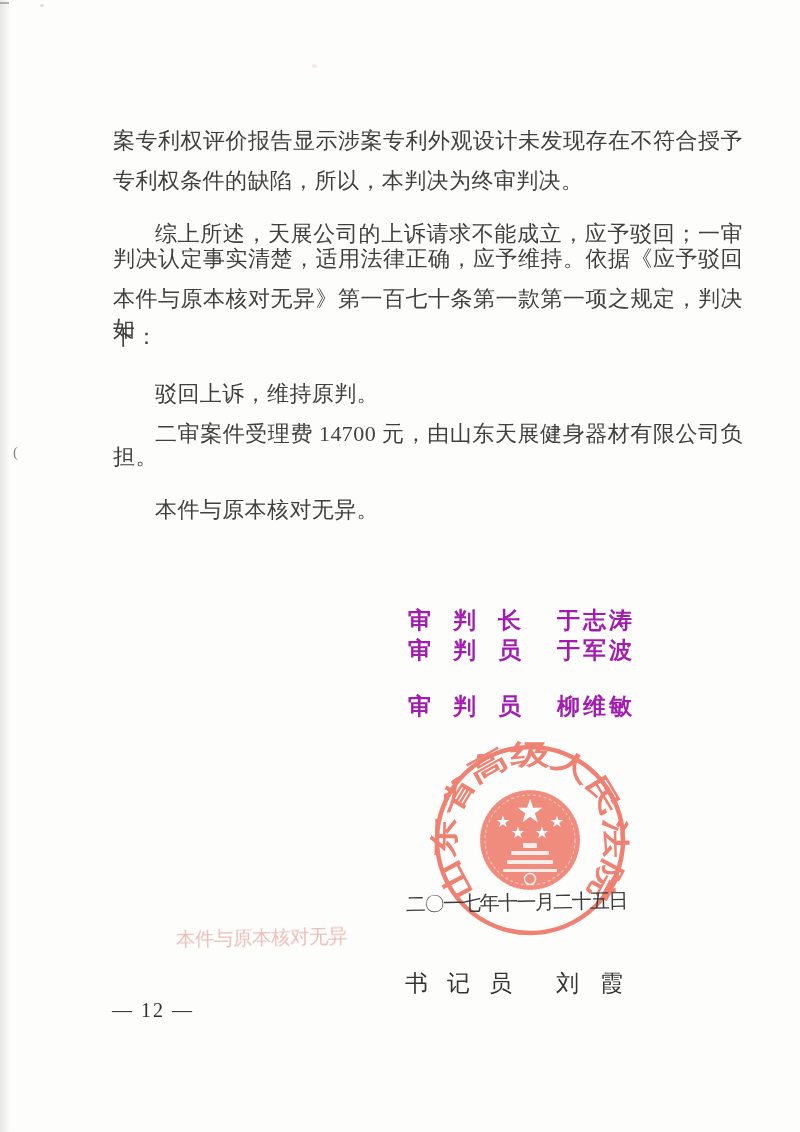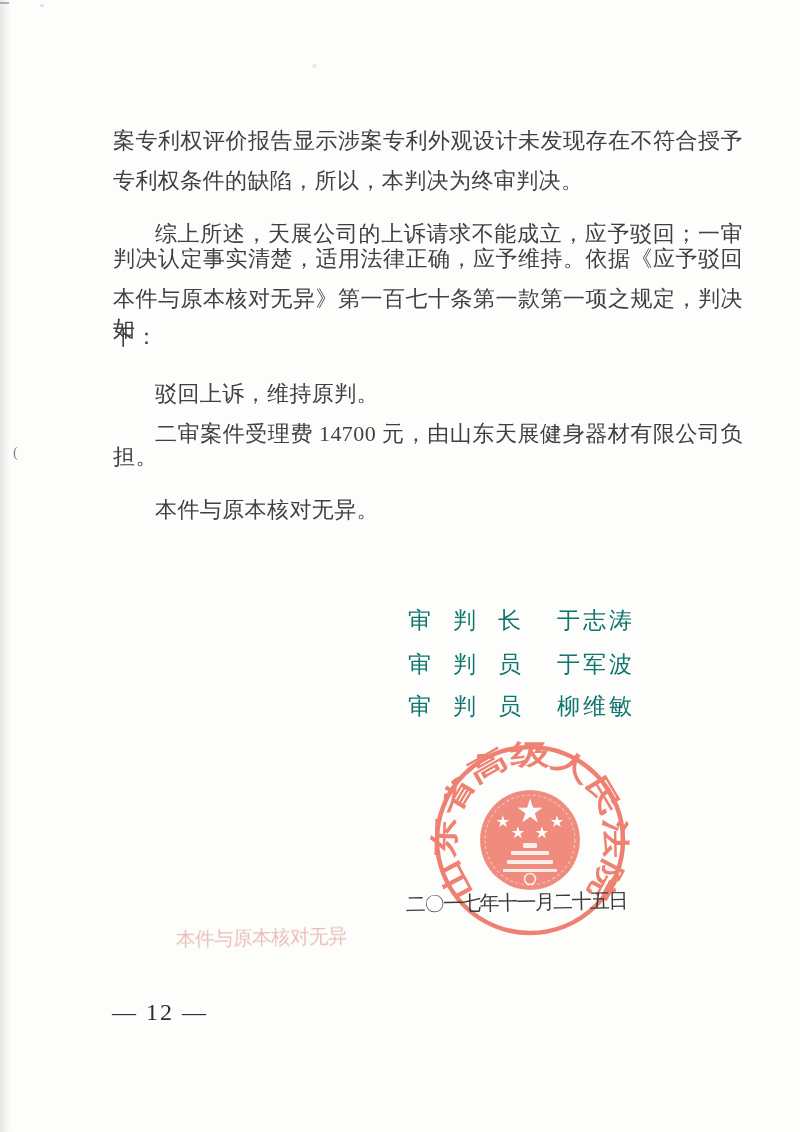--- a/index.html
+++ b/index.html
@@ -22,22 +22,22 @@
     position:absolute;left:113px;width:630px;height:26px;
     font-size:22px;letter-spacing:.4px;color:#404040;font-weight:500;
     white-space:nowrap;box-sizing:border-box;
   }
   .full{white-space:normal;text-align:justify;text-align-last:justify;}
   .indent{padding-left:42px;margin-top:13px;}
   .ln0{top:126px}.ln1{top:166px}.ln2{top:206px}.ln3{top:244px}.ln4{top:284px}
   .ln5{top:322px}.ln6{top:366px}.ln7{top:406px}.ln8{top:442px}.ln9{top:482px}
 
   
-  .sig-row{position:absolute;left:408px;white-space:nowrap;color:#0f766e;font-weight:400;text-align:center;}
-  .sig-0{top:605px}.sig-1{top:649px}.sig-2{top:691px}
+  .sig-row{position:absolute;left:408px;white-space:nowrap;color:#a21caf;font-weight:700;text-align:center;}
+  .sig-0{top:605px}.sig-1{top:635px}.sig-2{top:691px}
   .sig-role{font-size:23px;letter-spacing:22px;}
   .sig-name{font-size:23px;letter-spacing:3px;margin-left:14px;}
 
   
   .clerk-row{position:absolute;left:405px;top:968px;white-space:nowrap;color:#333;font-weight:500;z-index:4;}
   .clerk-role{font-size:23px;letter-spacing:19px;}
   .clerk-name{font-size:23px;letter-spacing:21px;margin-left:25px;}
 
   
   .seal{position:absolute;left:430px;top:740px;z-index:1;opacity:.92;}
@@ -45,21 +45,21 @@
     position:absolute;left:406px;top:891px;z-index:3;white-space:nowrap;
     font-size:20px;letter-spacing:-1.6px;color:#3b3b3b;font-weight:500;
     transform:rotate(-1deg);transform-origin:left center;
   }
   .stamp{
     position:absolute;left:176px;top:926px;z-index:2;white-space:nowrap;
     font-size:19.5px;letter-spacing:-.5px;color:#dd938b;opacity:.6;
     filter:blur(.5px);transform:rotate(-1.2deg);transform-origin:left center;
   }
   .page-num{
-    position:absolute;left:112px;top:999px;font-size:24px;color:#2f2f2f;
+    position:absolute;left:112px;top:999px;font-size:20px;color:#2f2f2f;
     letter-spacing:2px;white-space:nowrap;font-weight:500;text-align:right;
   }
 </style>
 </head>
 <body>
 
 <div class="page">
   <div class="edge-shade"></div>
   <div class="corner-dash"></div>
   <div class="speck-a"></div>
@@ -117,15 +117,18 @@
         <rect x="73" y="129" width="54" height="3" rx="1"></rect>
         <circle cx="100" cy="139" r="5.5" fill="none" stroke="#ffffff" stroke-width="1.6"></circle>
       </g>
     </g>
   </svg>
 
   <div class="date">二〇一七年十一月二十五日</div>
 
   <div class="stamp">本件与原本核对无异</div>
 
+  <div class="clerk-row">
+    <span class="clerk-role">书记员</span><span class="clerk-name">刘霞</span>
+  </div>
 
   <div class="page-num">— 12 —</div>
 </div>
 
 </body></html>

